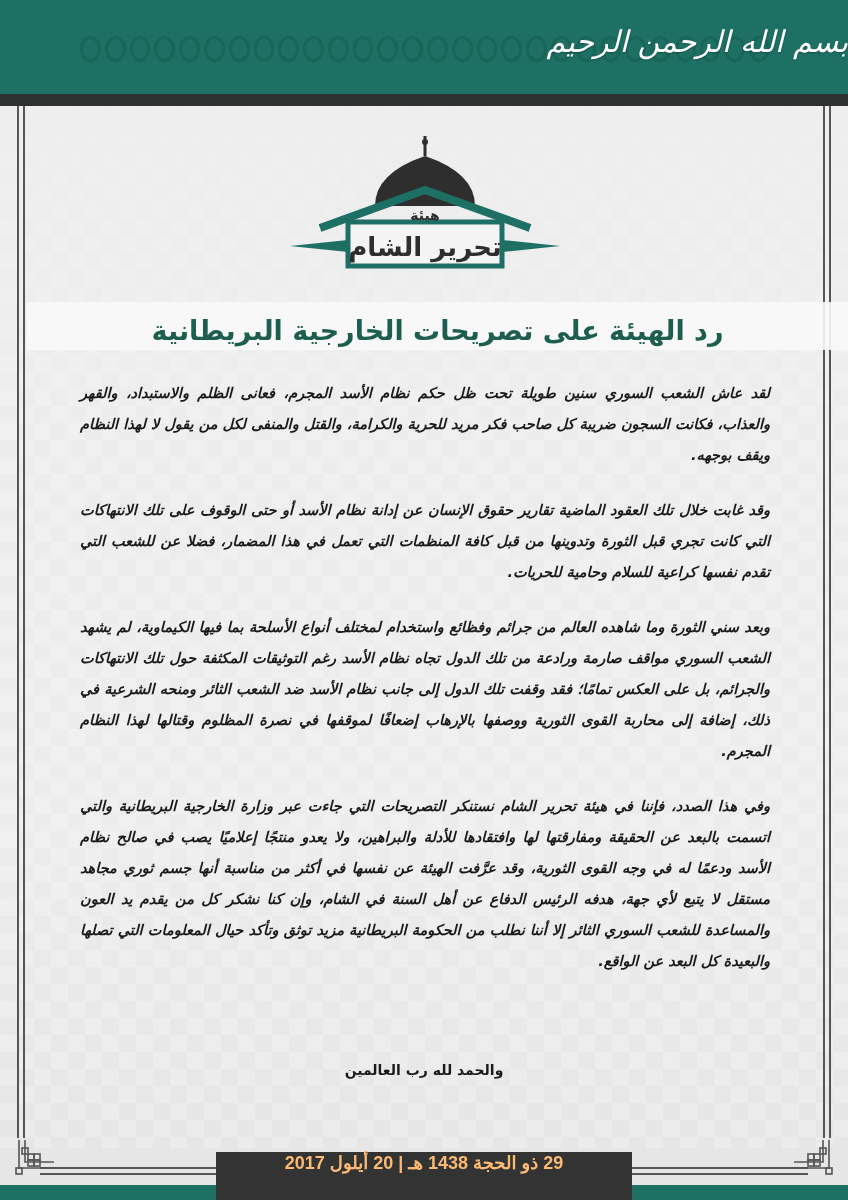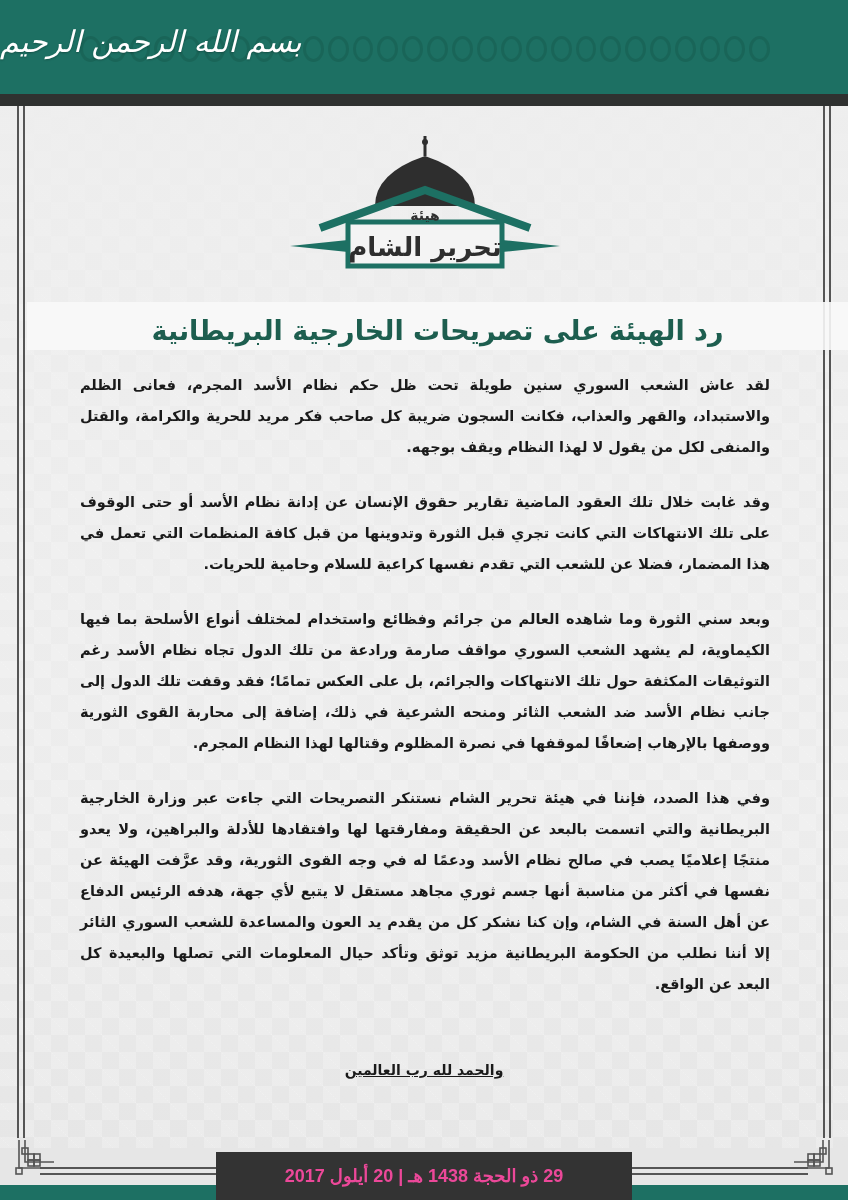--- a/index.html
+++ b/index.html
@@ -33,21 +33,21 @@
   }
   .ornament {
     position: absolute; left: 80px; top: 36px; width: 690px; height: 30px;
     display: flex; justify-content: center; gap: 4px; opacity: 0.35;
   }
   .ornament span {
     width: 20px; height: 20px; border: 3px solid #135245; border-radius: 50%;
     display: inline-block;
   }
   .bismillah {
-    position: absolute; left: 0; top: 24px; width: 848px; text-align: left;
+    position: absolute; left: 0; top: 24px; width: 848px; text-align: right;
     color: #ffffff; font-family: "DejaVu Serif", serif; font-size: 30px;
     font-style: italic; letter-spacing: 1px;
     text-shadow: 0 1px 2px rgba(0,0,0,0.25);
   }
   
   .frame-left, .frame-right {
     position: absolute; top: 106px; height: 1032px; width: 8px;
   }
   .frame-left { left: 17px; }
   .frame-right { left: 823px; }
@@ -67,22 +67,22 @@
   .corner { position: absolute; width: 40px; height: 40px; }
   .corner.bl { left: 14px; top: 1140px; }
   .corner.br { left: 794px; top: 1140px; }
   
   .footer-bar {
     position: absolute; left: 0; top: 1185px; width: 848px; height: 15px;
     background: #1d7063;
   }
   .date-tab {
     position: absolute; left: 216px; top: 1152px; width: 416px; height: 48px;
-    background: #333333; color: #ec4899;
-    display: flex; align-items: center; justify-content: center;
+    background: #333333; color: #fdba74;
+    display: flex; justify-content: center;
     font-family: "Liberation Sans", sans-serif; font-weight: bold; font-size: 18px;
     direction: rtl;
   }
   
   .logo { position: absolute; left: 290px; top: 128px; width: 270px; height: 150px; }
   
   .title-banner {
     position: absolute; left: 27px; top: 302px; width: 821px; height: 48px;
     background: rgba(248,248,248,0.9);
     display: flex; align-items: center; justify-content: center;
@@ -91,26 +91,25 @@
     color: #1d5e4f; font-family: "DejaVu Sans", sans-serif; font-weight: bold;
     font-size: 27px; direction: rtl; margin-top: 8px;
   }
   
   .content {
     position: absolute; left: 80px; top: 370px; width: 690px;
     direction: rtl; text-align: justify;
     color: #1a1a1a; font-family: "DejaVu Sans", sans-serif; font-weight: bold;
     font-size: 14.5px; line-height: 31px;
   }
-  .content p { margin: 0 0 24px 0; text-align-last: right; }
+  .content p { margin: 8px 0 24px 0; text-align-last: right; font-style: italic; }
   .closing {
     position: absolute; left: 0; top: 1062px; width: 848px; text-align: center;
     direction: rtl; color: #1a1a1a; font-weight: bold; font-size: 14px;
     font-family: "DejaVu Sans", sans-serif;
-    text-decoration: underline;
   }
 </style>
 </head>
 <body>
 
 <div class="bg"></div>
 <div class="bg-fade"></div>
 
 <div class="header">
   <div class="ornament">

